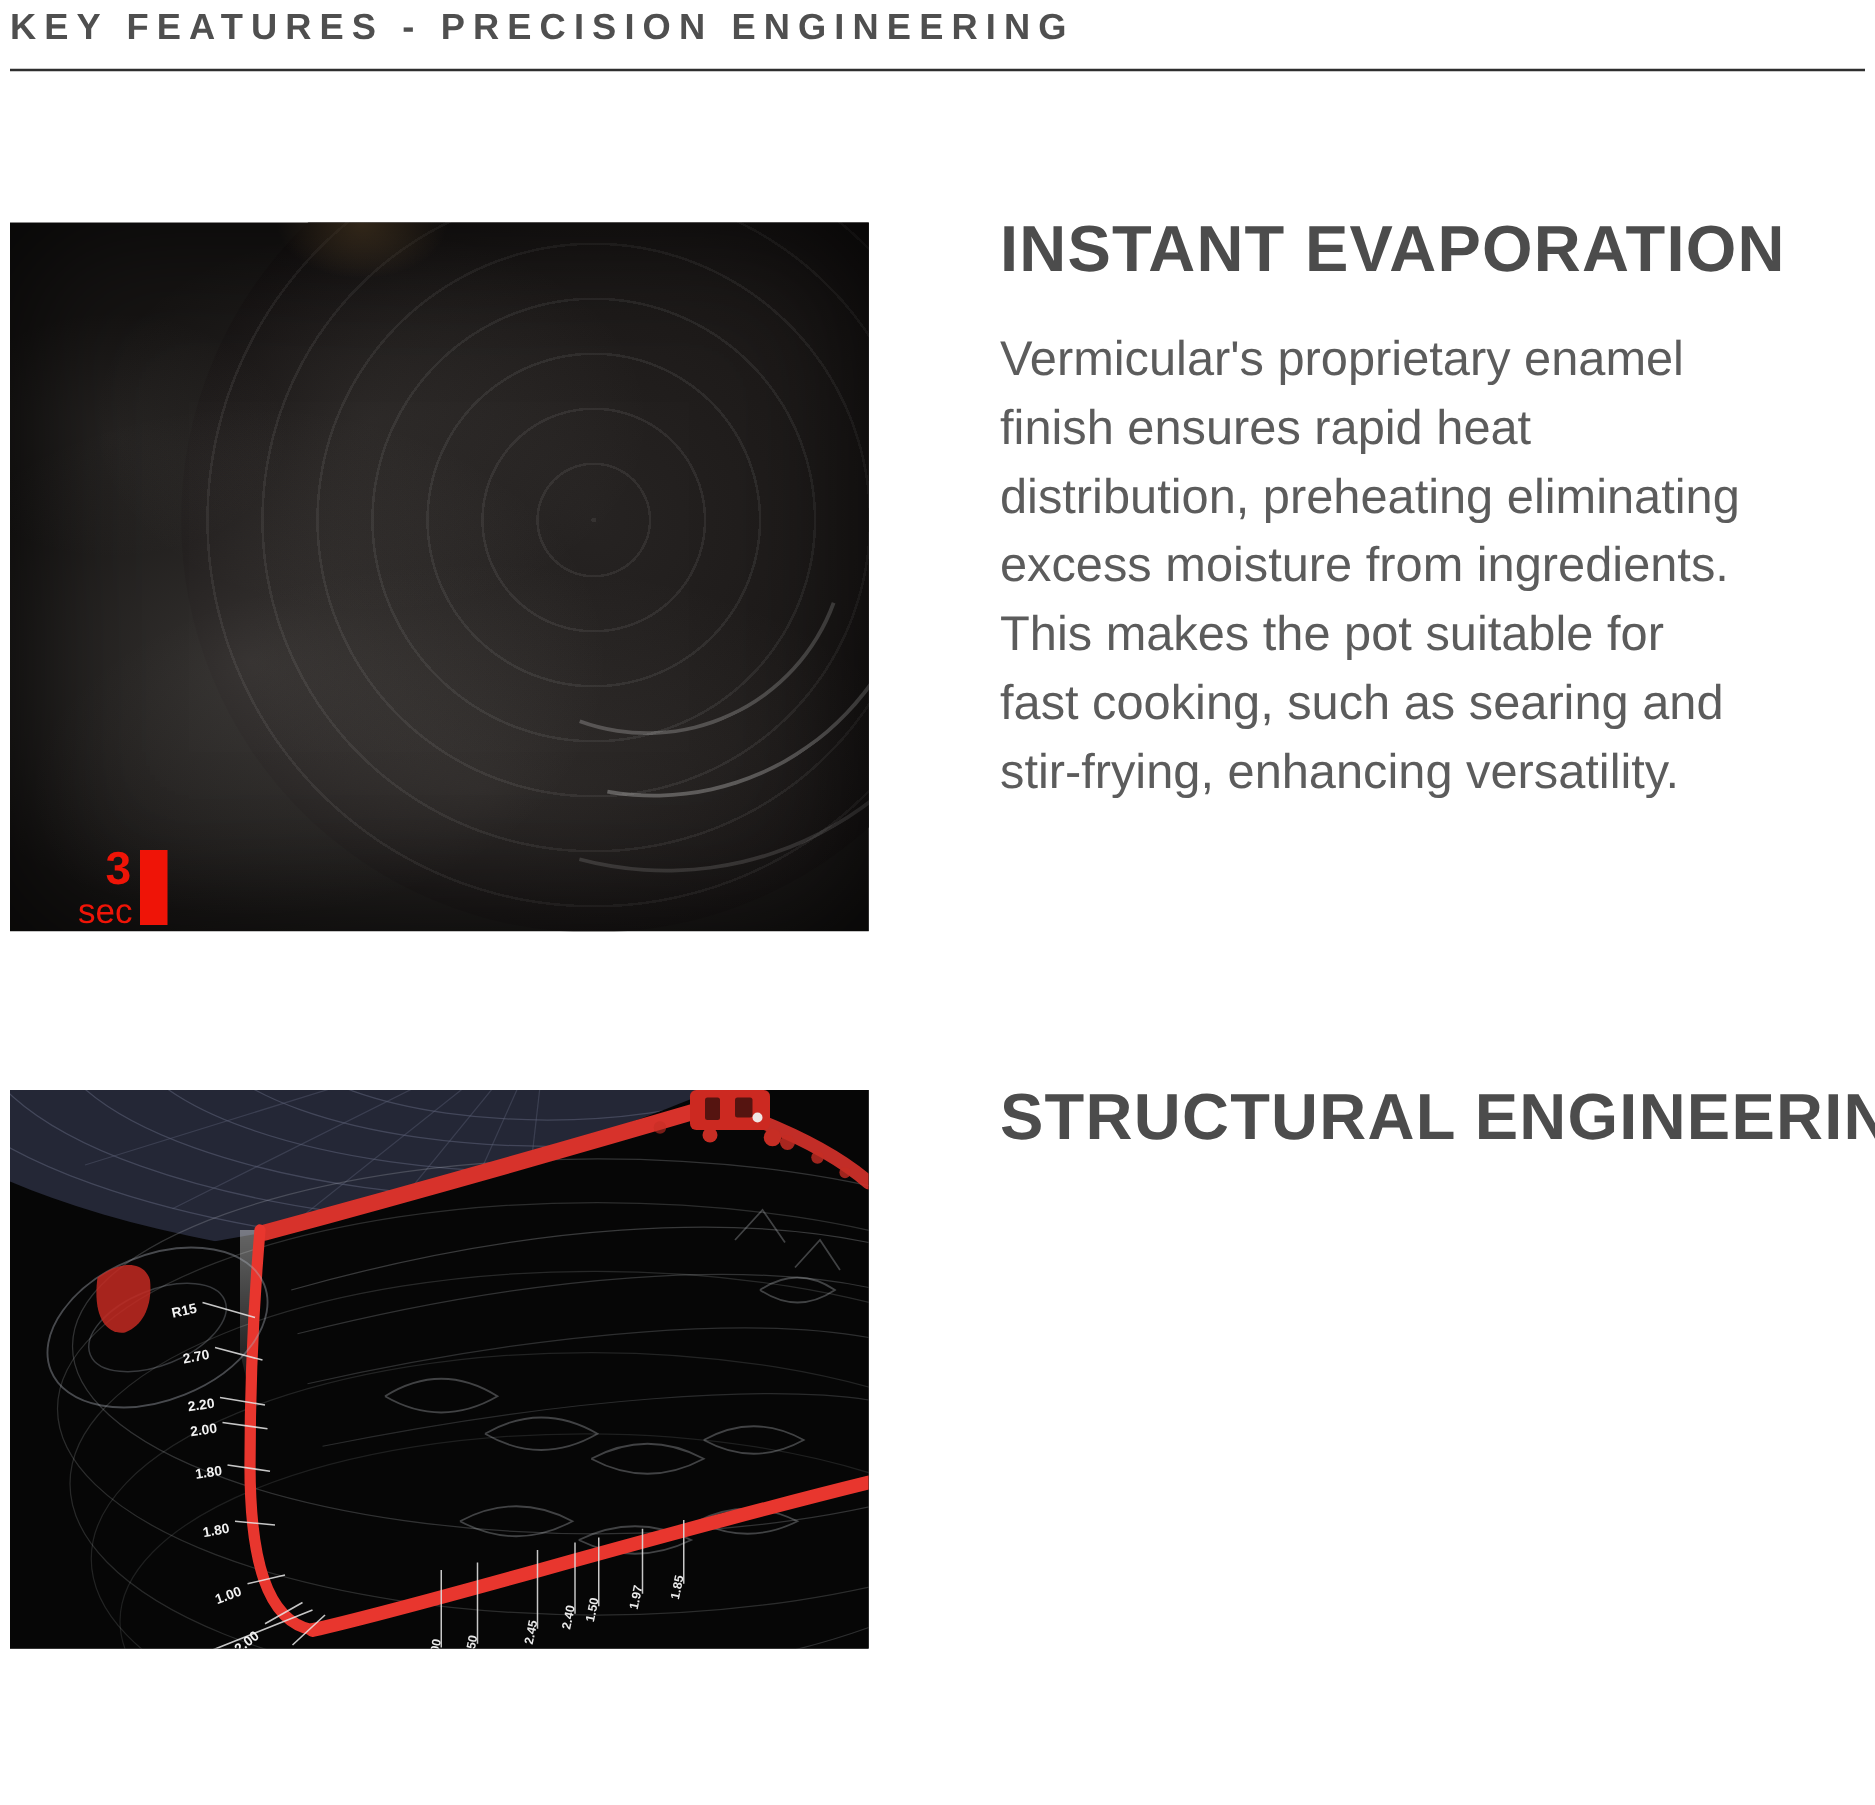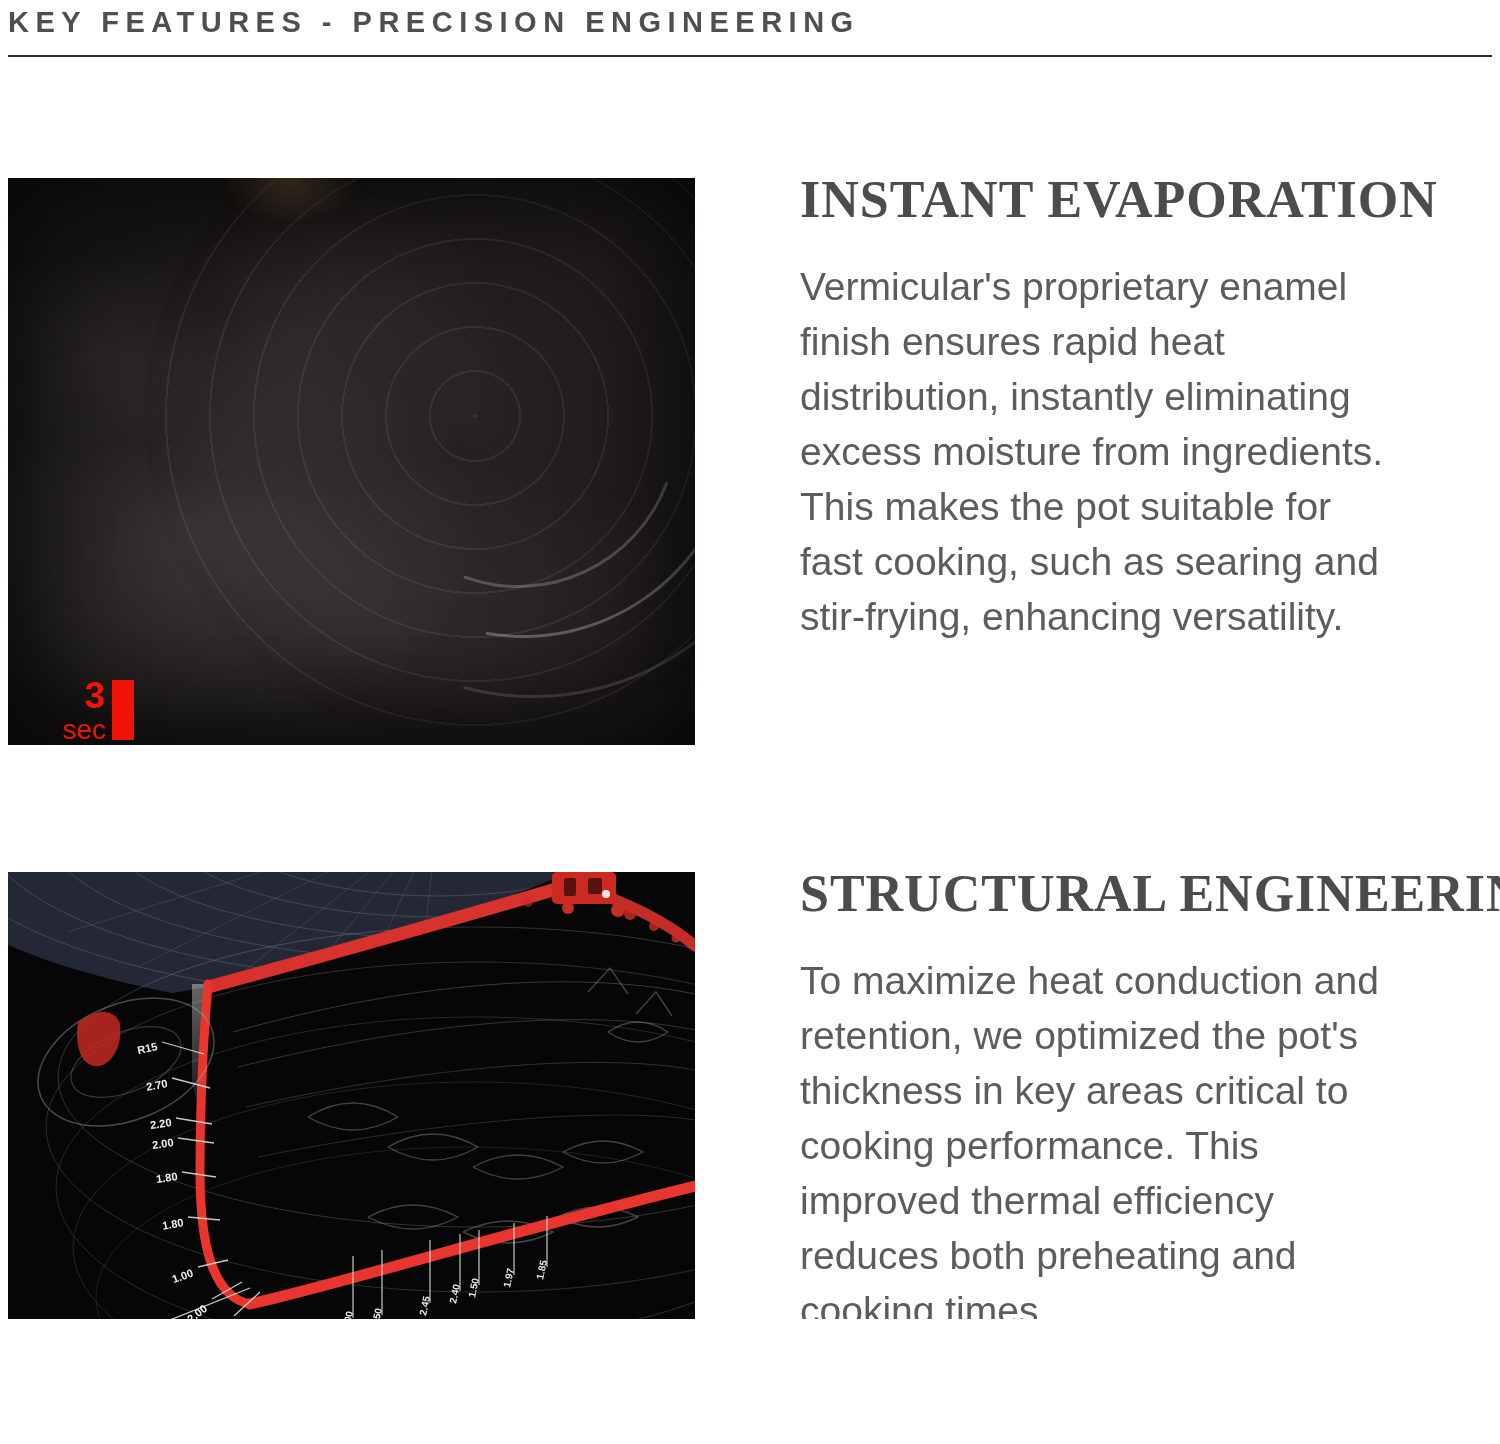--- a/index.html
+++ b/index.html
@@ -56,21 +56,21 @@
   .cbar-red{left:104px;width:22px;background:var(--accent_red);}
   .clbl{position:absolute;top:0;bottom:0;display:flex;align-items:center;
     font-size:34px;color:#f5f5f5;letter-spacing:1px;white-space:nowrap;}
   .crow1 .clbl{left:141px;color:var(--label_red);font-size:33px;}
 
   
   .copy{position:absolute;left:800px;width:700px;}
   .copy-a{top:170px;}
   .copy-b{top:864px;}
   .copy h2{margin:0 0 30px 0;font-size:52px;font-weight:bold;color:var(--heading_gray);
-    letter-spacing:1px;white-space:nowrap;font-family:Liberation Serif, serif;}
+    letter-spacing:1px;white-space:nowrap;}
   .copy p{margin:0;font-size:39px;line-height:55px;color:var(--body_gray);white-space:pre-line;}
 
   
   .wf{display:block;width:687px;height:567px;}
   .wf-label{font:bold 11px "Liberation Sans",sans-serif;fill:#f2f2f2;}
   .wf-label-sm{font:bold 10px "Liberation Sans",sans-serif;fill:#eaeaea;}
 </style>
 </head>
 <body>
 
@@ -97,21 +97,21 @@
         </span>
       </div>
 
     </div>
   </div>
 
   <div class="copy copy-a">
     <h2>INSTANT EVAPORATION</h2>
     <p>Vermicular's proprietary enamel
 finish ensures rapid heat
-distribution, instantly eliminating
+distribution, preheating eliminating
 excess moisture from ingredients.
 This makes the pot suitable for
 fast cooking, such as searing and
 stir-frying, enhancing versatility.</p>
   </div>
 
   <div class="media media-b">
     <svg class="wf" viewBox="0 0 687 567">
       <defs>
         <clipPath id="lidClip">
@@ -243,22 +243,15 @@
         <text class="wf-label-sm" transform="translate(448 432) rotate(-78)">2.40</text>
         <text class="wf-label-sm" transform="translate(467 426) rotate(-78)">1.50</text>
         <text class="wf-label-sm" transform="translate(502 416) rotate(-78)">1.97</text>
         <text class="wf-label-sm" transform="translate(535 408) rotate(-78)">1.85</text>
       </g>
     </svg>
   </div>
 
   <div class="copy copy-b">
     <h2>STRUCTURAL ENGINEERING</h2>
-    <p>To maximize heat conduction and
-retention, we optimized the pot's
-thickness in key areas critical to
-cooking performance. This
-improved thermal efficiency
-reduces both preheating and
-cooking times.</p>
   </div>
 
 </div>
 
 </body></html>

